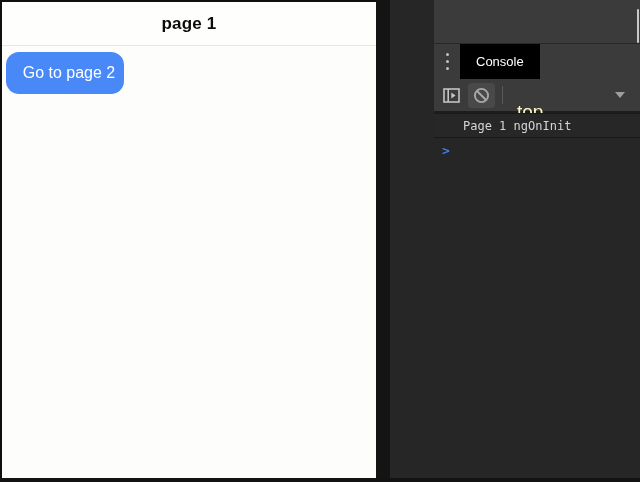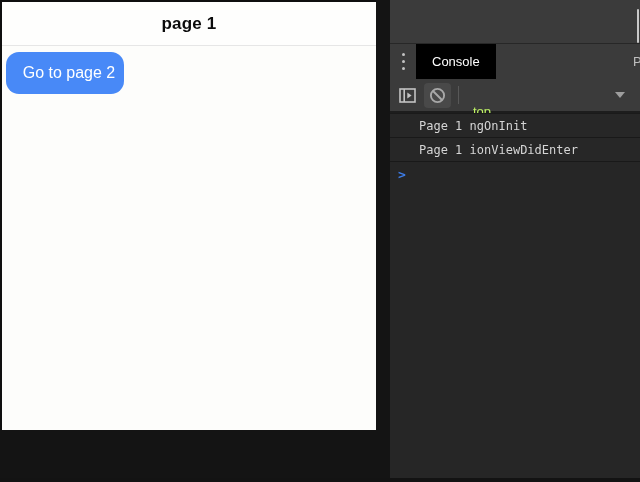--- a/index.html
+++ b/index.html
@@ -1,53 +1,53 @@
 <!DOCTYPE html>
 <html><head>
 <meta charset="utf-8">
 <style>
   * { margin:0; padding:0; box-sizing:border-box; }
   html,body { width:640px; height:482px; overflow:hidden; background:#141414;
               font-family:"Liberation Sans", sans-serif; }
   .screen { position:relative; width:640px; height:482px; background:#141414; overflow:hidden; }
 
   
-  .app-pane { position:absolute; left:0; top:0; width:376px; height:430px;
+  .app-pane { position:absolute; left:0; top:0; width:376px; height:478px;
               background:#fdfdfb; border-left:2px solid #0f0f0f; border-top:2px solid #0f0f0f; }
   .app-header { height:44px; background:#fefefd; border-bottom:1px solid #e6e6e6;
                 display:flex; align-items:center; justify-content:center; }
   .app-title { font-size:17px; font-weight:600; color:#0b0b0b; letter-spacing:.2px; }
   .go-btn { position:absolute; left:4px; top:50px; width:118px; height:42px;
             background:#4889f7; border:none; border-radius:13px; color:#ffffff;
             font-size:16px; font-family:"Liberation Sans", sans-serif;
             display:flex; align-items:center; justify-content:center; cursor:pointer;padding-left:8px; }
 
   
   .devtools { position:absolute; left:390px; top:0; width:250px; height:478px;
-              background:#262626; display:flex; flex-direction:column; overflow:hidden; }
+              background:#262626; display:flex; flex-direction:column; overflow:hidden;padding-left:44px; }
   .dt-spacer { height:44px; background:#3b3b3b; border-bottom:1px solid #272727; }
 
   .dt-tabbar { height:35px; background:#3b3b3b; display:flex; align-items:stretch;
                position:relative; flex-shrink:0; }
   .kebab { width:26px; display:flex; flex-direction:column; align-items:center;
            justify-content:center; gap:4px; cursor:pointer; }
   .kebab i { width:3px; height:3px; border-radius:50%; background:#c2c2c2; }
   .tab { display:flex; align-items:center; font-size:13px; color:#bfbfbf;
          padding:0 16px; cursor:pointer; white-space:nowrap; }
   .tab.selected { background:#000000; color:#ffffff; }
   .tab-partial { position:absolute; left:243px; top:0; height:35px;
                  display:flex; align-items:center; font-size:13px; color:#bfbfbf; }
 
   .dt-toolbar { height:34px; background:#3b3b3b; border-bottom:2px solid #1d1d1d;
                 display:flex; align-items:center; padding:0 8px; flex-shrink:0; }
   .tool-icon { display:flex; align-items:center; justify-content:center; cursor:pointer; }
   .ban-wrap { width:27px; height:25px; background:#494949; border-radius:4px;
               display:flex; align-items:center; justify-content:center; margin-left:7px; }
   .vsep { width:1px; height:18px; background:#585858; margin:0 7px; }
-  .ctx-label { font-size:13px; color:#bef264; margin-left:7px; cursor:pointer;margin-top:33px; }
+  .ctx-label { font-size:19px; color:#fef9c3; margin-left:7px; cursor:pointer;margin-top:33px; }
   .dd-arrow { margin-left:auto; margin-right:7px; width:0; height:0;
               border-left:5px solid transparent; border-right:5px solid transparent;
               border-top:6px solid #9e9e9e; cursor:pointer; }
 
   .console-log { flex:1; background:#262626; border-top:1px solid #1a1a1a;
                  font-family:"DejaVu Sans Mono", monospace; }
   .msg-row { height:24px; display:flex; align-items:center; padding-left:29px;
              border-bottom:1px solid #191919; font-size:12px; color:#d5d5d5;
              background:#272727; white-space:pre; }
   .prompt-row { display:flex; align-items:flex-start; padding:5px 0 0 8px; cursor:text; }
@@ -98,21 +98,20 @@
           <line x1="4" y1="4" x2="13" y2="13" stroke="#a8a8a8" stroke-width="1.9"></line>
         </svg>
       </span>
       <span class="vsep"></span>
       <span class="ctx-label">top</span>
       <span class="dd-arrow"></span>
     </div>
 
     <div class="console-log">
       <div class="msg-row">Page 1 ngOnInit</div>
-      <div class="msg-row">Page 1 ionViewDidEnter</div>
       <div class="prompt-row">
         <span class="prompt-chevron">&gt;</span>
       </div>
     </div>
   </div>
 
   <div class="edge-sliver"></div>
   <div class="bottom-bar"></div>
 </div>
 

